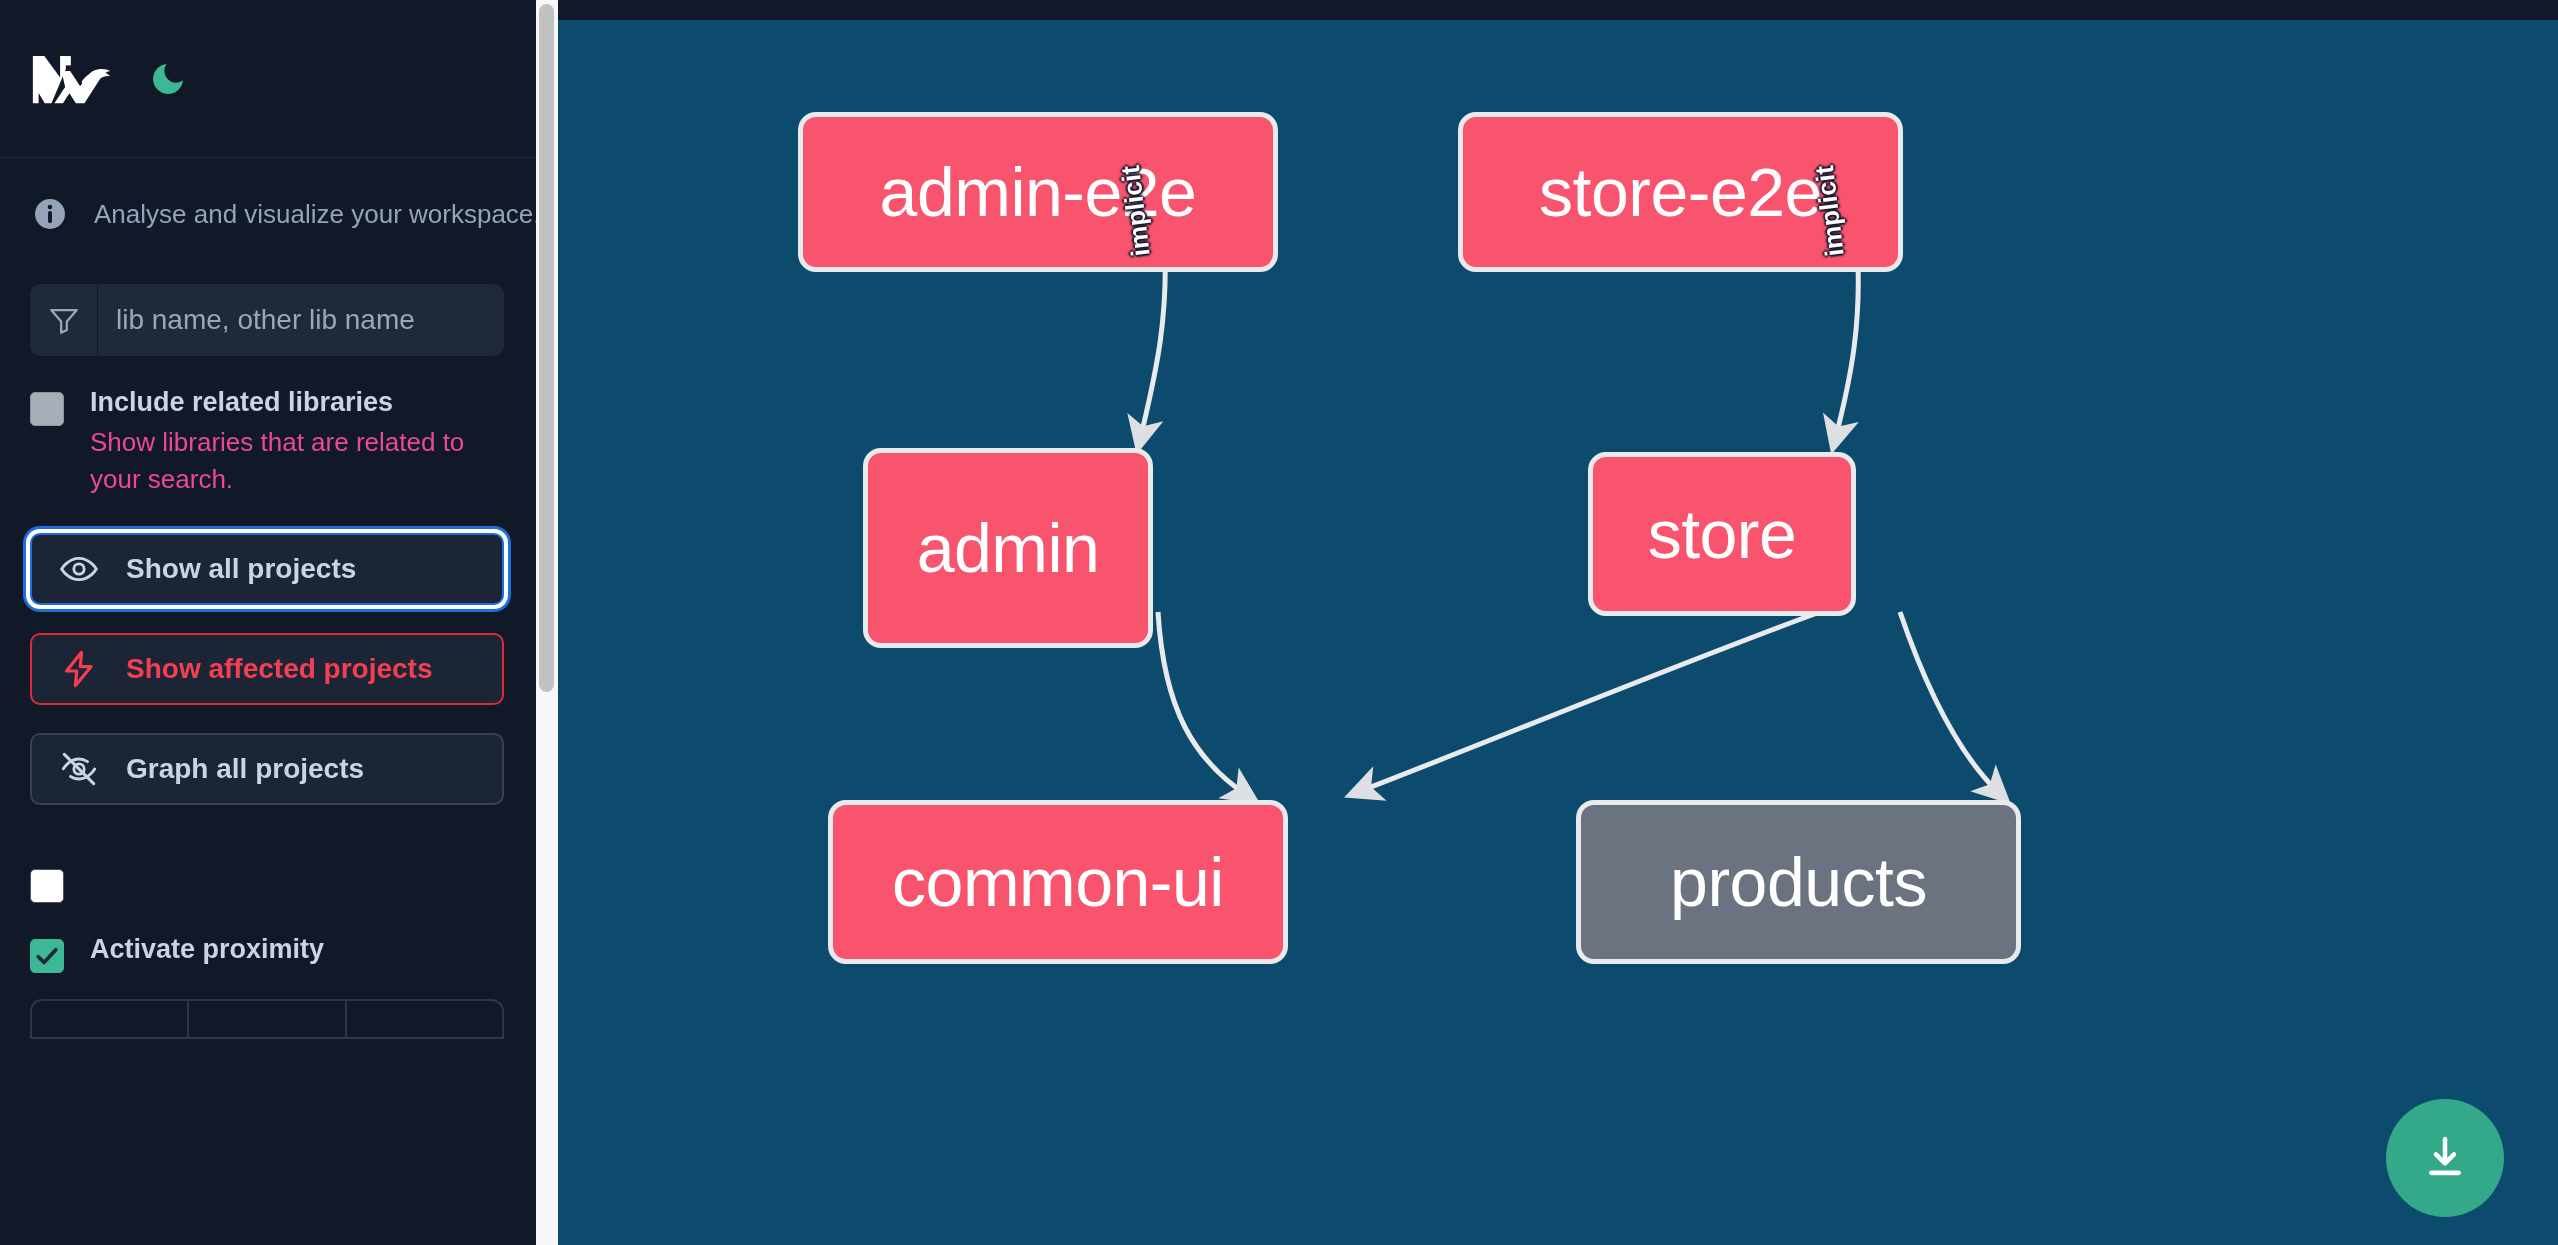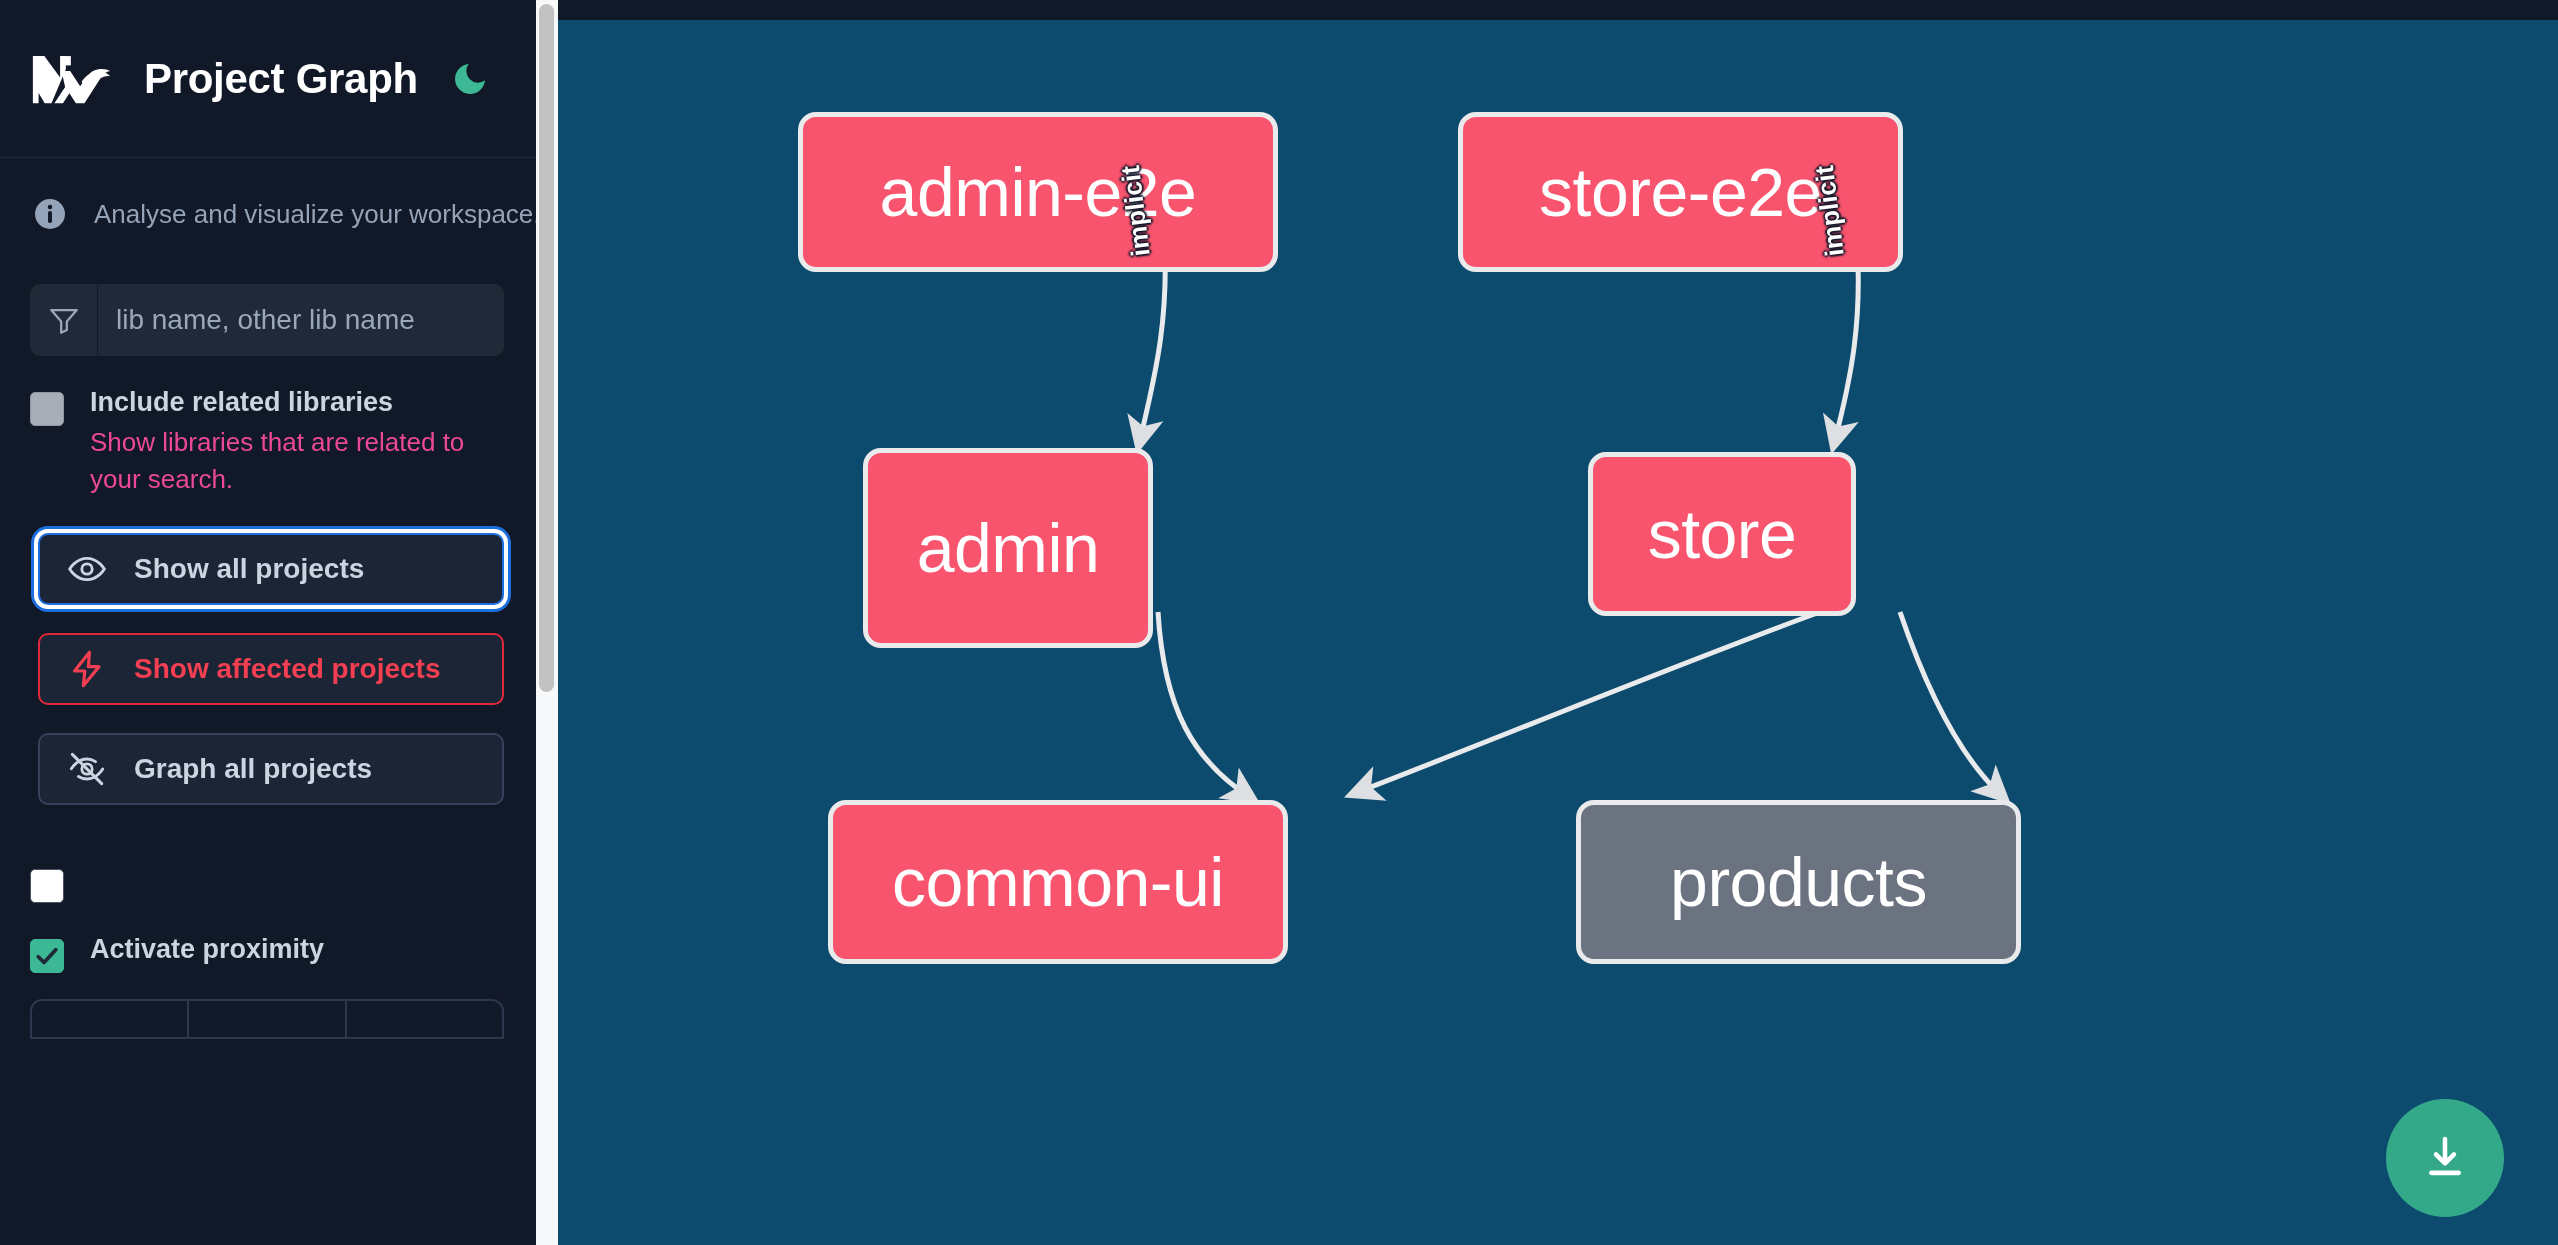--- a/index.html
+++ b/index.html
@@ -137,21 +137,20 @@
     position: relative;
     display: flex;
     align-items: center;
     height: 72px;
     border-radius: 10px;
     background: #1B2536;
     border: 2px solid #36415A;
     padding: 8px 26px;
     margin-bottom: 28px;
     cursor: pointer;
-    margin-left: 8px;
   }
   .gbtn .gicon {
     width: 42px; height: 42px;
     flex: 0 0 42px;
     display: flex; align-items: center; justify-content: center;
   }
   .gbtn .glabel {
     margin-left: 26px;
     font-size: 28px;
     color: #CBD5E1;
@@ -253,21 +252,20 @@
 
       <div class="brand-row">
         <span class="nx-logo">
           <svg viewBox="0 0 120 80" width="86" height="58" aria-hidden="true">
             <path fill="#FFFFFF" d="M4 74V8h16l22 30V8h8v18.5L30 74h-9.5L12 59.5V74H4z"></path>
             <rect x="44" y="8" width="13" height="13" fill="#FFFFFF"></rect>
             <path fill="#FFFFFF" d="M44 29h12l14 21 9-13c6-8 13-11 21-11 5 0 9 1 12 3-6 1-10 4-13 9L76 74H64l-9-14-9 14H34l15-23-5-22z"></path>
             <path fill="#FFFFFF" d="M72 44c6-9 14-14 24-14 7 0 12 2 16 6-9-1-16 3-21 11l-9 13-10-16z"></path>
           </svg>
         </span>
-        <span class="brand-title">Project Graph</span>
         <span class="theme-toggle">
           <svg viewBox="0 0 24 24" width="40" height="40" aria-hidden="true">
             <path fill="#3CB994" d="M21 12.8A9 9 0 1 1 11.2 3a7 7 0 0 0 9.8 9.8z"></path>
           </svg>
         </span>
       </div>
 
       <div class="analyse-row">
         <span class="info-icon">
           <svg viewBox="0 0 24 24" width="36" height="36" aria-hidden="true">

